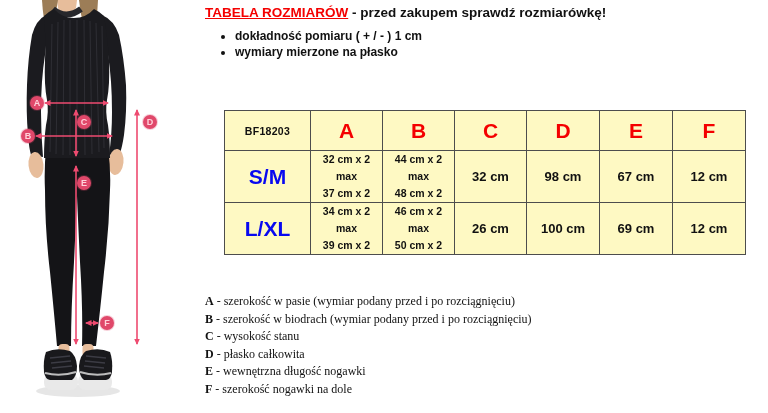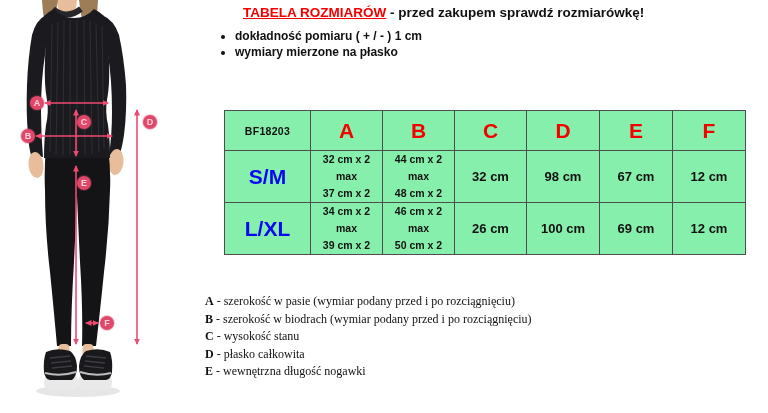--- a/index.html
+++ b/index.html
@@ -12,33 +12,33 @@
   
   .figure-panel { position:absolute; left:0; top:0; width:200px; height:413px; }
   .figure-panel svg { position:absolute; left:0; top:0; }
   .marker {
     position:absolute; width:14px; height:14px; border-radius:50%;
     background:#e0486a; color:#ffd2da; font-size:9px; font-weight:bold;
     line-height:14px; text-align:center; box-shadow:0 0 0 1px rgba(224,72,106,.25);
   }
 
   
-  .title { position:absolute; left:205px; top:5px; font-size:13.5px; font-weight:bold; white-space:nowrap;margin-left:38px; }
+  .title { position:absolute; left:205px; top:5px; font-size:13.5px; font-weight:bold; white-space:nowrap; }
   .title-red { color:#f40000; text-decoration:underline; }
   .title-rest { color:#111; white-space:pre; }
   .notes { position:absolute; left:205px; top:29px; list-style:disc; padding-left:30px; }
   .notes li { font-size:12px; font-weight:bold; line-height:15.5px; }
 
   
   table.size-table {
     position:absolute; left:224px; top:110px; border-collapse:collapse; table-layout:fixed;
   }
   table.size-table td {
     border:1px solid #4d4d4d; text-align:center; vertical-align:middle;
-    font-weight:bold; background:#86efac; overflow:hidden;
+    font-weight:bold; background:#fef9c3; overflow:hidden;
   }
   tr.row-head { height:40px; }
   tr.row-data { height:44px; }
   td.code { font-size:10.5px; letter-spacing:.3px; color:#111; }
   td.colhead { font-size:21px; color:#f40000; }
   td.size { font-size:21px; color:#0808f0; }
   td.val { font-size:13px; color:#111; }
   td.val.multi { font-size:10.5px; line-height:17px; white-space:pre-line; }
 
   
@@ -177,15 +177,16 @@
       </tr>
     </tbody>
   </table>
 
   <div class="legend">
     <div class="legend-line"><span class="lk">A</span><span class="lsep"> - </span><span class="lt">szerokość w pasie (wymiar podany przed i po rozciągnięciu)</span></div>
     <div class="legend-line"><span class="lk">B</span><span class="lsep"> - </span><span class="lt">szerokość w biodrach (wymiar podany przed i po rozciągnięciu)</span></div>
     <div class="legend-line"><span class="lk">C</span><span class="lsep"> - </span><span class="lt">wysokość stanu</span></div>
     <div class="legend-line"><span class="lk">D</span><span class="lsep"> - </span><span class="lt">płasko całkowita</span></div>
     <div class="legend-line"><span class="lk">E</span><span class="lsep"> - </span><span class="lt">wewnętrzna długość nogawki</span></div>
+    <div class="legend-line"><span class="lk">F</span><span class="lsep"> - </span><span class="lt">szerokość nogawki na dole</span></div>
   </div>
 
 </div>
 
 </body></html>

